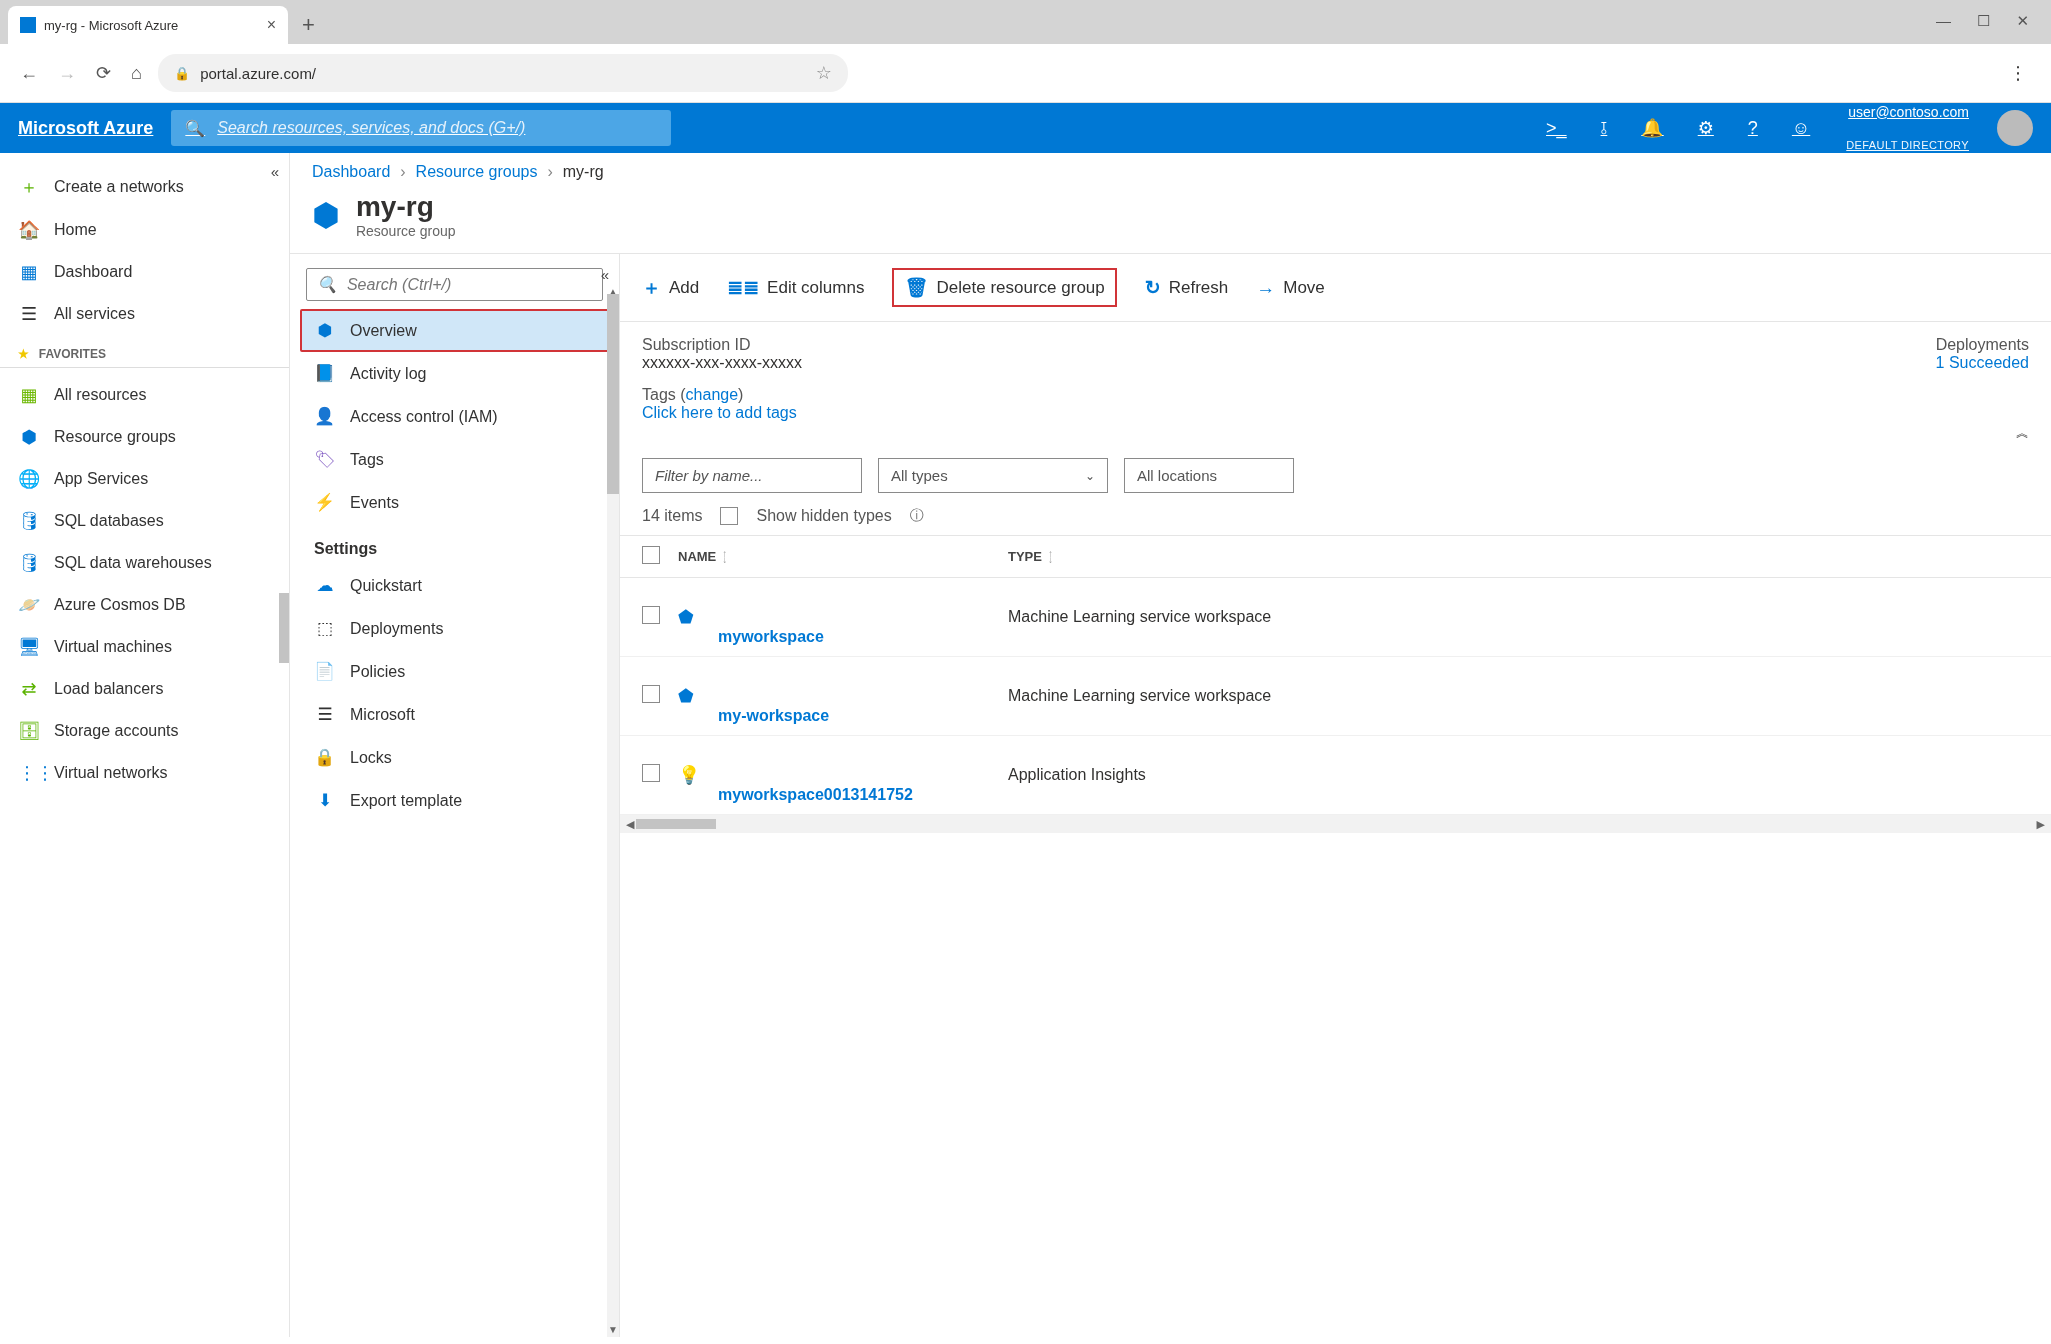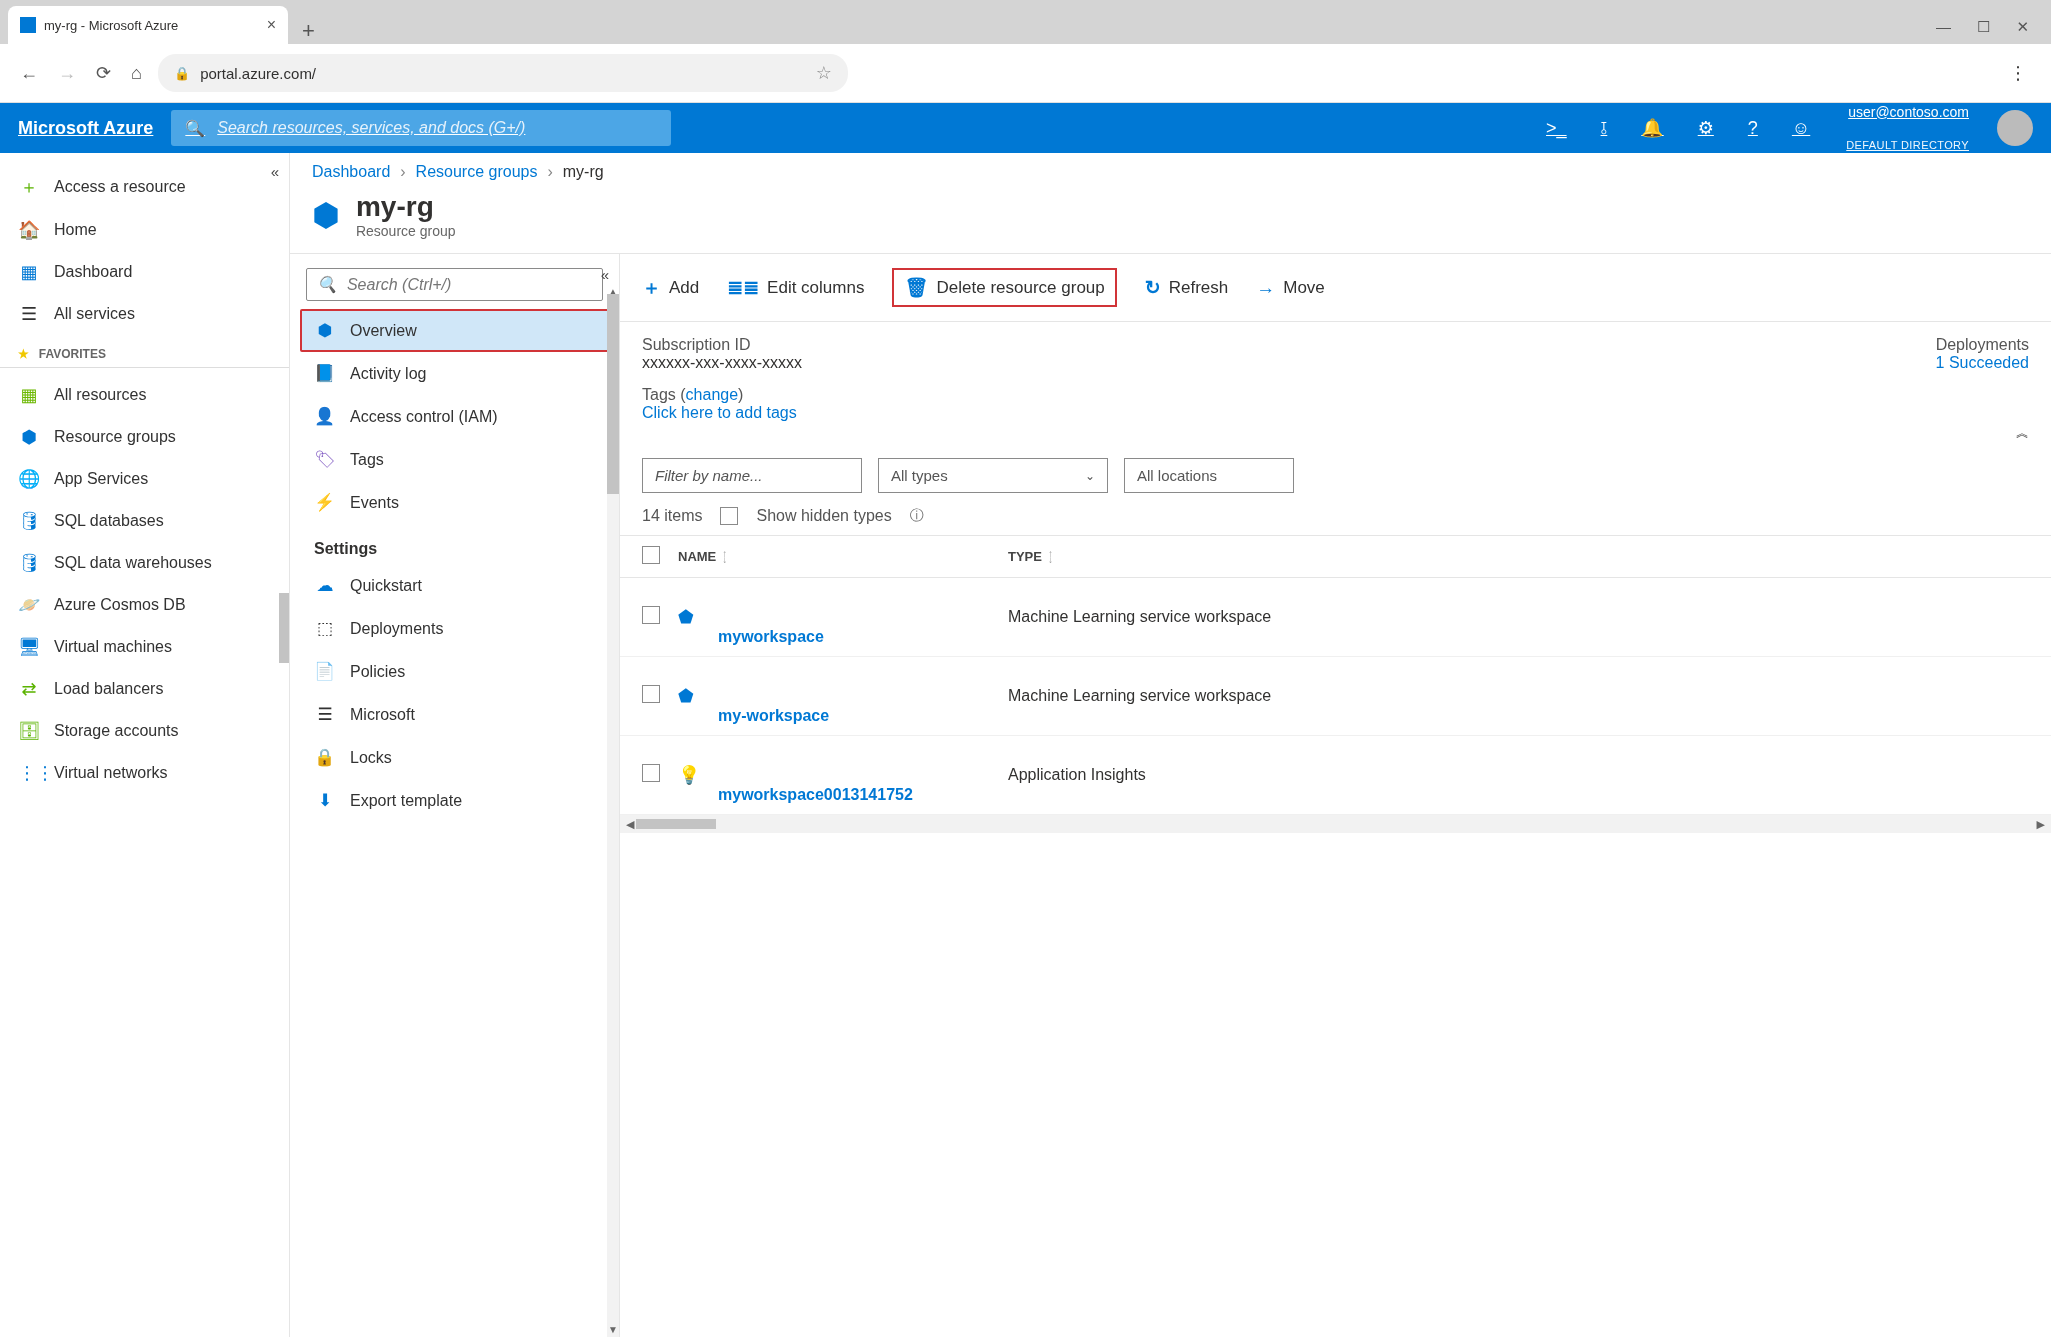--- a/index.html
+++ b/index.html
@@ -1,20 +1,20 @@
 <!DOCTYPE html>
 <html><head>
 <meta charset="utf-8">
 <style>
 * { box-sizing: border-box; margin: 0; padding: 0; font-family: "Segoe UI", Arial, sans-serif; }
 body { background: #fff; color: #323130; overflow: hidden; }
 
 
 .browser-chrome { background: #e8e8e8; }
-.tab-strip { display: flex; align-items: flex-end; height: 44px; padding: 6px 8px 0 8px; background: #d4d4d4; }
+.tab-strip { display: flex; align-items: center; height: 44px; padding: 6px 8px 0 8px; background: #d4d4d4; }
 .tab { background: #fff; border-radius: 8px 8px 0 0; display: flex; align-items: center; padding: 8px 12px; gap: 8px; height: 38px; width: 280px; }
 .tab-icon { width: 16px; height: 16px; background: #0078d4; }
 .tab-title { font-size: 13px; flex: 1; }
 .tab-close { font-size: 16px; cursor: pointer; color: #555; }
 .new-tab { font-size: 22px; color: #555; padding: 0 14px; cursor: pointer; }
 .win-controls { margin-left: auto; display: flex; gap: 26px; padding: 0 14px 8px 0; font-size: 15px; color: #555; }
 .addr-bar { display: flex; align-items: center; gap: 12px; padding: 10px 16px; background: #fff; border-bottom: 1px solid #e0e0e0; }
 .addr-btn { font-size: 18px; color: #555; cursor: pointer; padding: 4px; }
 .addr-btn.disabled { color: #bbb; }
 .url-field { flex: 1; max-width: 690px; background: #f1f1f1; border-radius: 18px; padding: 8px 16px; display: flex; align-items: center; gap: 10px; font-size: 15px; }
@@ -169,21 +169,21 @@
   </div>
   <div class="avatar"></div>
 </div>
 
 <div class="app-body">
 
   <div class="left-nav">
     <span class="collapse">«</span>
     <div class="nav-item">
       <span class="nav-icon" style="color:#5bb300">＋</span>
-      <span>Access a resource</span>
+      <span>Create a networks</span>
     </div>
     <div class="nav-item">
       <span class="nav-icon" style="color:#0078d4">🏠</span>
       <span>Home</span>
     </div>
     <div class="nav-item">
       <span class="nav-icon" style="color:#0078d4">▦</span>
       <span>Dashboard</span>
     </div>
     <div class="nav-item">

